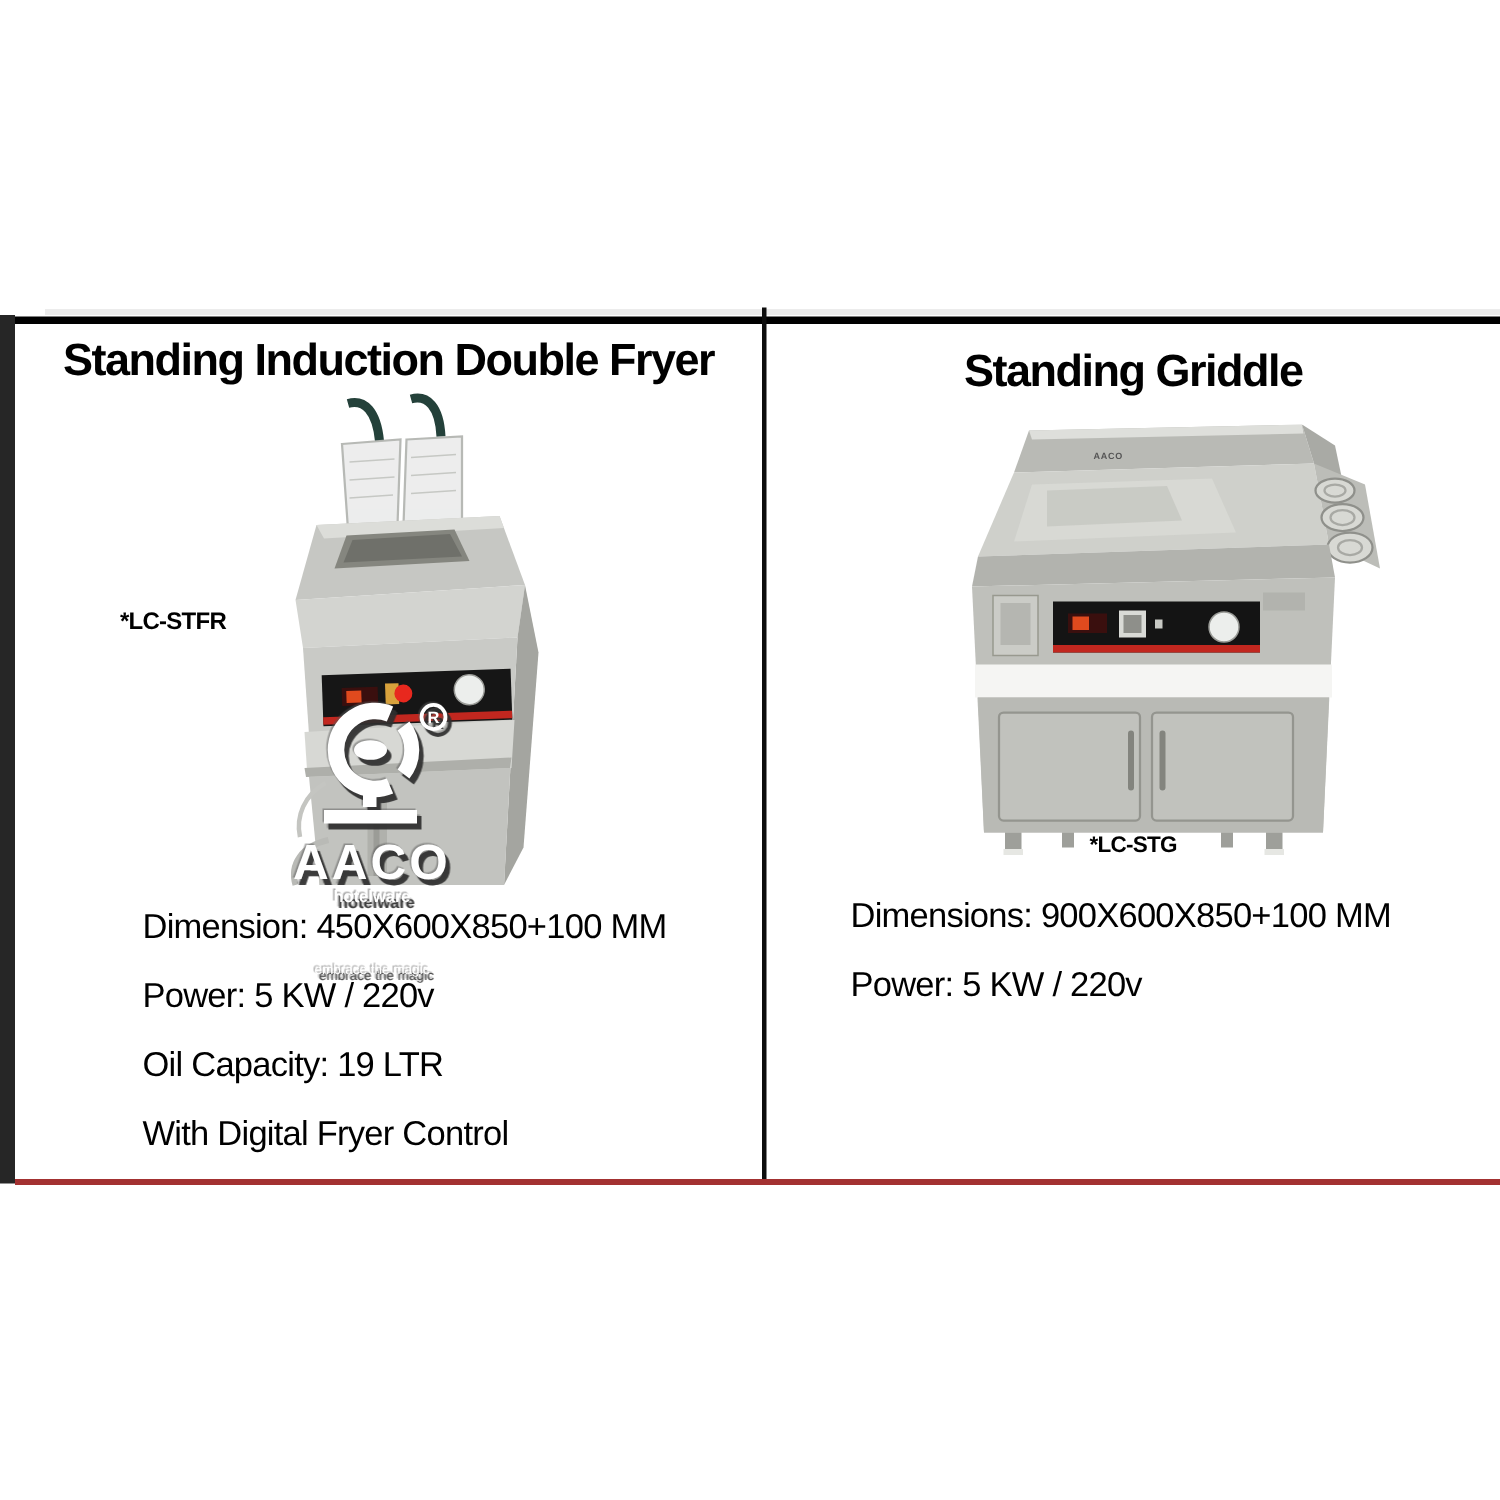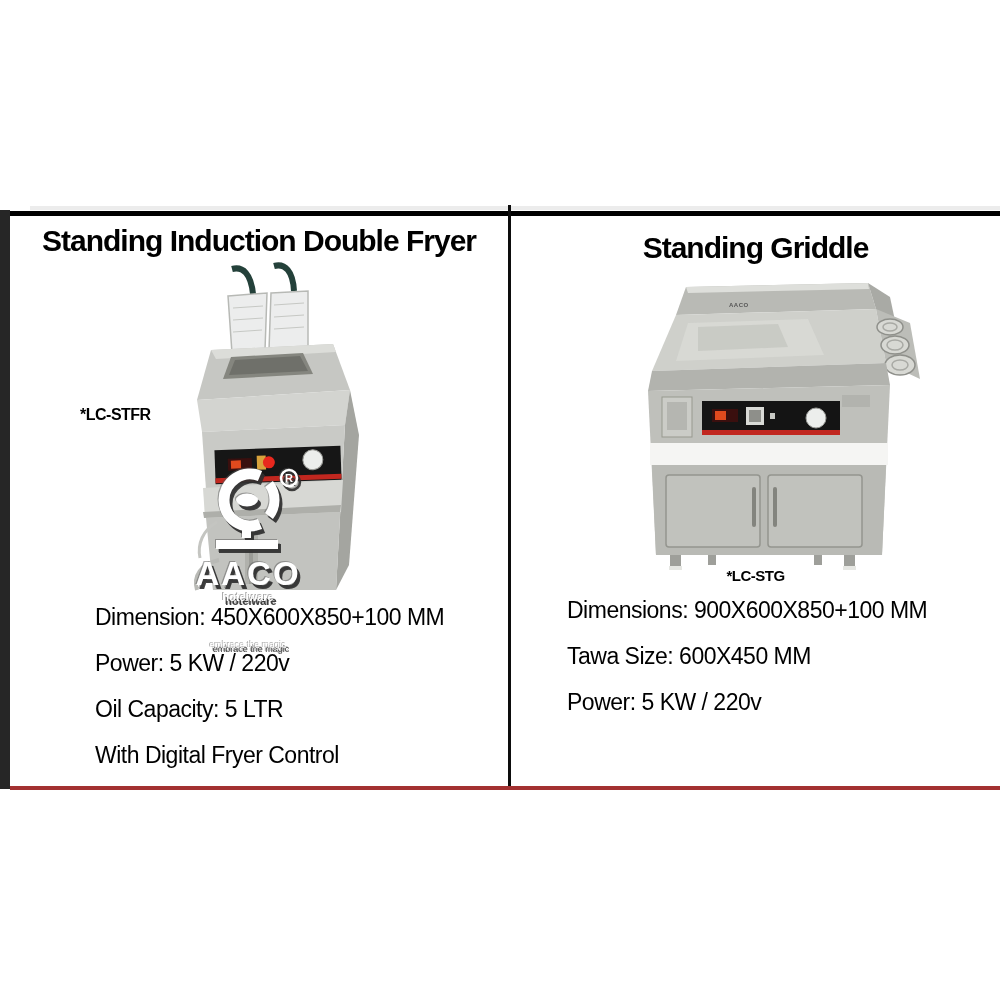--- a/index.html
+++ b/index.html
@@ -17,21 +17,21 @@
   .col-left{left:10px;width:498px;}
   .col-right{left:511px;width:489px;}
 
   .product-title{display:block;text-align:center;font-weight:bold;color:#000;
                  font-size:30px;letter-spacing:-1px;line-height:34px;}
   .col-left .product-title{margin-top:8px;}
   .col-right .product-title{margin-top:15px;}
 
   .model{position:absolute;font-weight:bold;font-size:16px;letter-spacing:-0.5px;}
   .model-left{left:70px;top:190px;}
-  .model-right{left:0;top:351px;width:100%;text-align:center;font-size:15px;}
+  .model-right{left:0;top:339px;width:100%;text-align:center;font-size:15px;}
 
   .specs{position:absolute;}
   .specs-left{left:85px;top:378px;}
   .specs-right{left:56px;top:371px;}
   .spec{display:block;font-weight:normal;font-size:23px;letter-spacing:-0.5px;line-height:46px;white-space:nowrap;}
 
   .photo{position:absolute;}
   .photo-fryer{left:163px;top:44px;}
   .photo-griddle{left:117px;top:67px;}
 
@@ -121,21 +121,21 @@
       <span class="wm-brand">AACO</span>
       <span class="wm-line1">hotelware</span>
       <span class="wm-line2">embrace the magic</span>
     </div>
 
     <span class="model model-left">*LC-STFR</span>
 
     <div class="specs specs-left">
       <span class="spec">Dimension: 450X600X850+100 MM</span>
       <span class="spec">Power: 5 KW / 220v</span>
-      <span class="spec">Oil Capacity: 5 LTR</span>
+      <span class="spec">Oil Capacity: 19 LTR</span>
       <span class="spec">With Digital Fryer Control</span>
     </div>
   </div>
 
   <div class="col col-right">
 
     <span class="product-title">Standing Griddle</span>
 
     <svg class="photo photo-griddle" width="292" height="288" viewBox="0 0 292 288">
 
@@ -200,18 +200,17 @@
         <rect x="41" y="283" width="13" height="4"></rect>
         <rect x="215" y="283" width="13" height="4"></rect>
       </g>
     </svg>
     <span class="sticker">AACO</span>
 
     <span class="model model-right">*LC-STG</span>
 
     <div class="specs specs-right">
       <span class="spec">Dimensions: 900X600X850+100 MM</span>
-      <span class="spec">Tawa Size: 600X450 MM</span>
       <span class="spec">Power: 5 KW / 220v</span>
     </div>
   </div>
 
 </div>
 
 </body></html>

